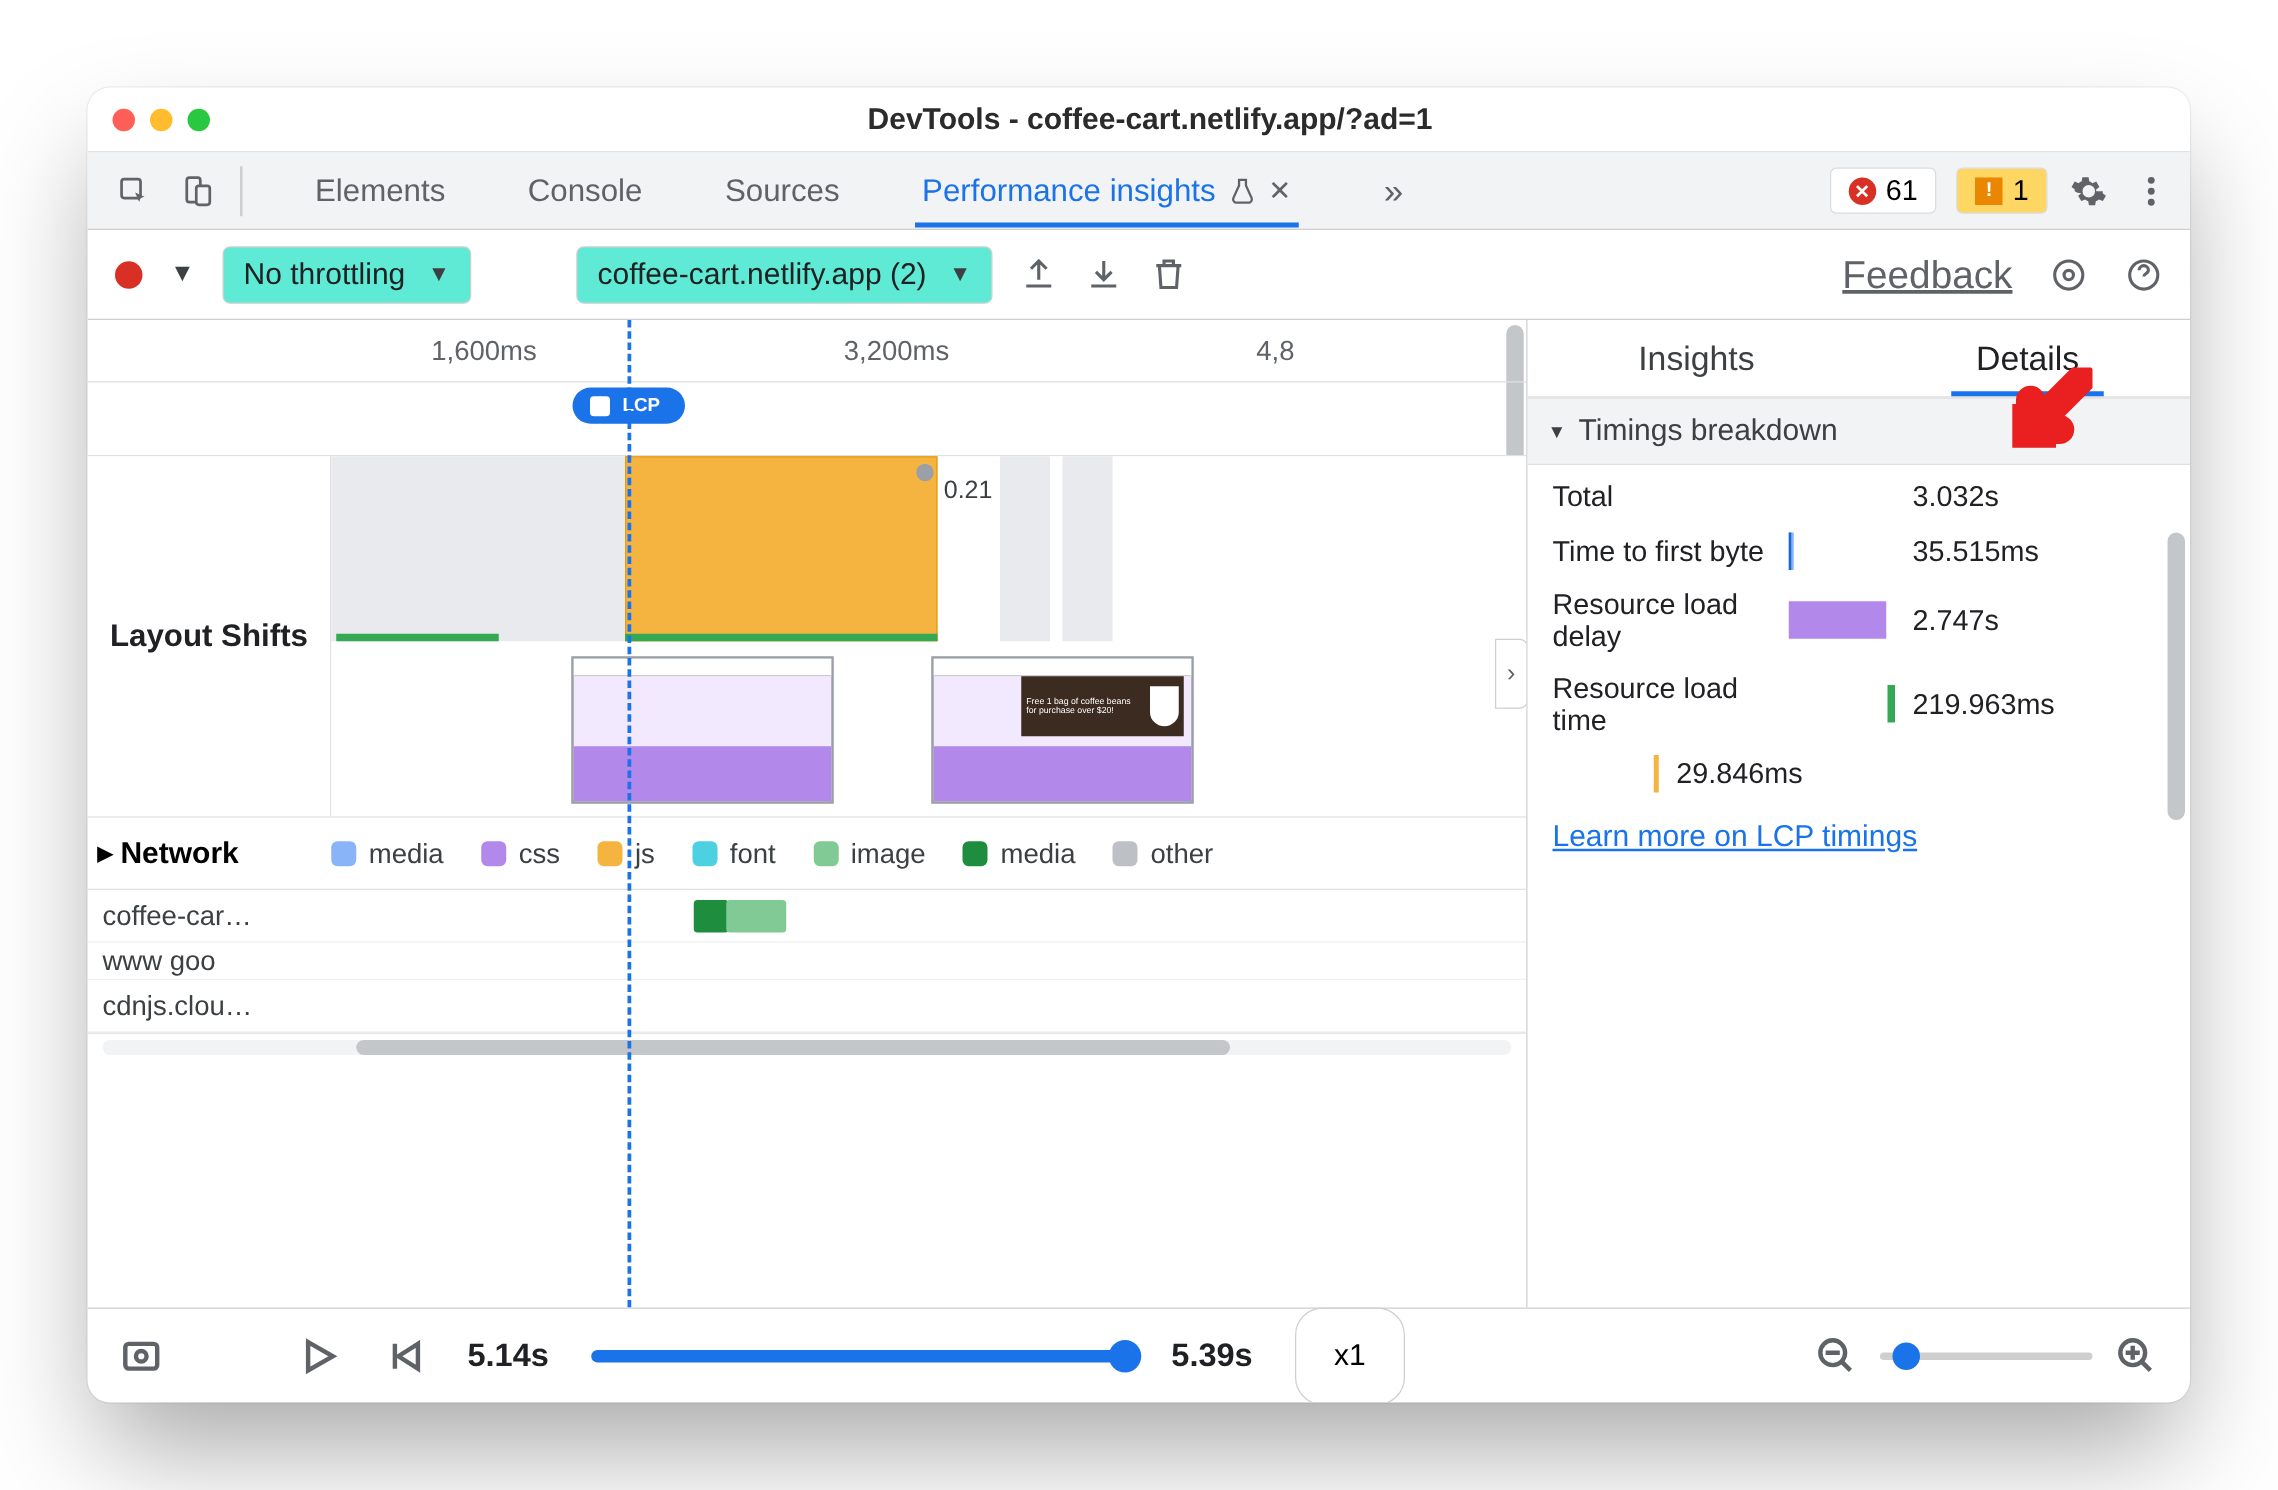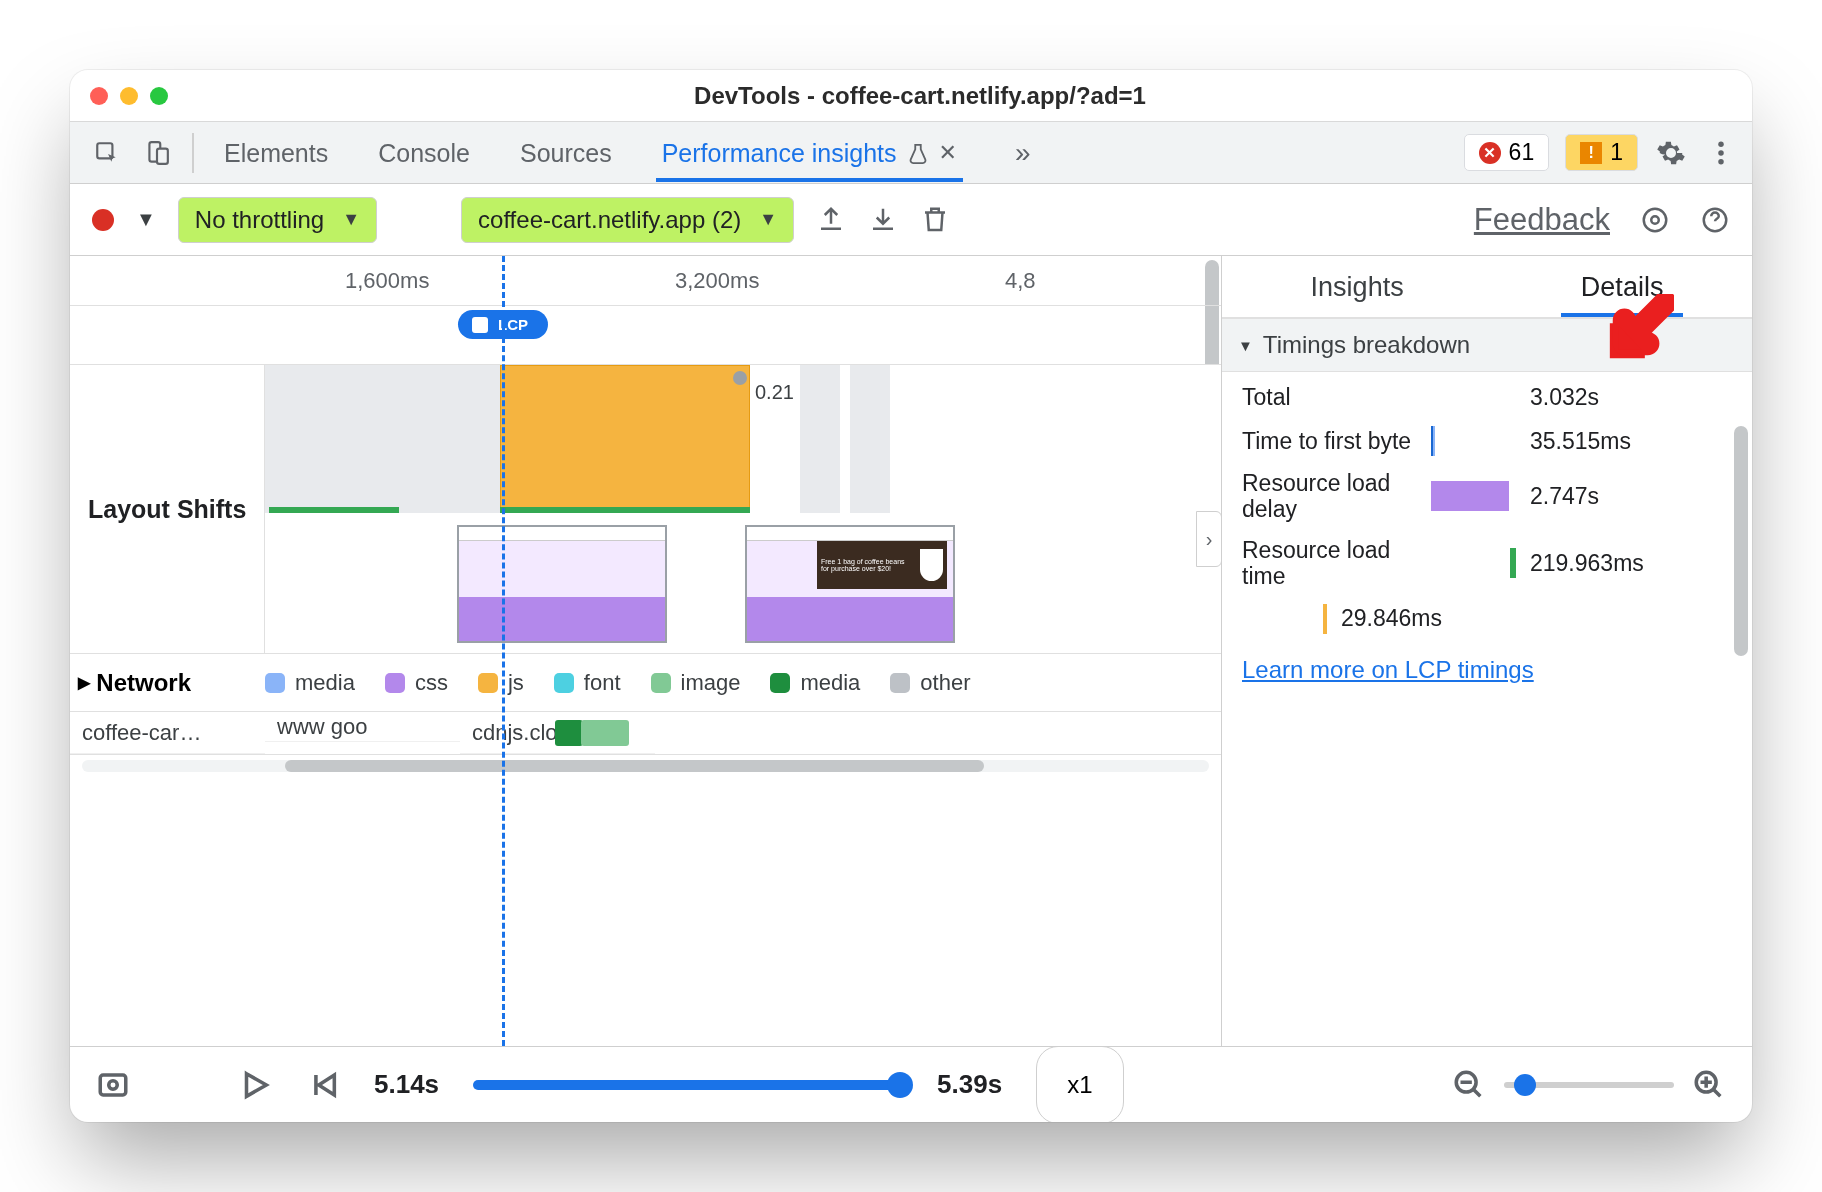--- a/index.html
+++ b/index.html
@@ -8,38 +8,38 @@
   .win-shadow { position: absolute; inset: 70px 70px 70px 70px; border-radius: 18px; box-shadow: 0 45px 90px -10px rgba(0,0,0,.35), 0 0 0 1px rgba(0,0,0,.06); background:#fff; overflow:hidden; }
   .titlebar { height: 52px; display:flex; align-items:center; padding:0 20px; border-bottom:1px solid #d9d9d9; }
   .traffic { display:flex; gap:12px; }
   .dot { width:18px; height:18px; border-radius:50%; }
   .dot.red{background:#ff5f57}.dot.yellow{background:#febc2e}.dot.green{background:#28c840}
   .title { flex:1; text-align:center; font-size:24px; font-weight:600; color:#2b2b2b; }
   
   .tabs-row { height:62px; display:flex; align-items:center; padding:0 14px; border-bottom:1px solid #cfcfcf; background:#f1f3f4; gap:4px;}
   .tabs-row .icon-btn { width:46px; height:46px; display:flex; align-items:center; justify-content:center; color:#606368; border-radius:4px; }
   .tabs-row .icon-btn svg{width:26px;height:26px;stroke:#606368;stroke-width:2;fill:none}
-  .tabs { display:flex; gap:38px; margin-left: 12px; font-size:25px; color:#5f6368; align-items:center; }
+  .tabs { display:flex; gap:54px; margin-left: 40px; font-size:25px; color:#5f6368; align-items:center; }
   .tab { padding:15px 6px 14px; cursor:pointer; display:flex; align-items:center; gap:10px; white-space:nowrap; }
   .tab.active { color:#1a73e8; border-bottom:4px solid #1a73e8; padding-bottom:10px;}
   .flask{display:inline-block;width:22px;height:22px;}
   .close-x{font-size:22px;color:#5f6368}
   .chev-more{font-size:28px;color:#5f6368;margin-left:14px}
   .tabs-right{margin-left:auto;display:flex;align-items:center;gap:16px;}
   .badge{display:flex;align-items:center;gap:8px;padding:4px 14px;border-radius:5px;border:1px solid #dadce0;font-size:23px;font-weight:500;background:#fff}
   .badge.err .circ{width:22px;height:22px;border-radius:50%;background:#d93025;color:#fff;display:flex;align-items:center;justify-content:center;font-size:15px;font-weight:700}
   .badge.warn{background:#fdd663}
   .badge.warn .sq{width:22px;height:22px;background:#ea8600;color:#fff;display:flex;align-items:center;justify-content:center;font-weight:700;font-size:16px}
   .gear,.kebab{width:34px;height:34px;display:flex;align-items:center;justify-content:center;color:#5f6368}
   .gear svg,.kebab svg{width:30px;height:30px;fill:#5f6368}
   
   .toolbar{height:72px;display:flex;align-items:center;gap:22px;padding:0 22px;border-bottom:1px solid #cfcfcf}
   .rec{width:22px;height:22px;border-radius:50%;background:#d93025}
   .caret-down{font-size:20px;color:#3c4043}
-  .select{display:flex;align-items:center;gap:18px;border:1px solid #cfcfcf;border-radius:6px;padding:8px 16px;font-size:24px;color:#202124;background:#bef264}
+  .select{display:flex;align-items:center;gap:18px;border:1px solid #cfcfcf;border-radius:6px;padding:8px 16px;font-size:24px;color:#202124;background:#5eead4}
   .select .arrow{font-size:18px;color:#3c4043}
   .tool-icon{width:30px;height:30px;color:#5f6368}
   .tool-icon svg{width:100%;height:100%;fill:none;stroke:#5f6368;stroke-width:2}
   .tool-right{margin-left:auto;display:flex;align-items:center;gap:30px}
   .feedback{font-size:31px;color:#5f6368;text-decoration:underline}
   
   .main{display:flex;height:calc(100% - 52px - 62px - 72px - 76px);position:relative}
   .timeline-col{flex:1;display:flex;flex-direction:column;position:relative;overflow:hidden;border-right:1px solid #cfcfcf}
   .side-col{width:530px;display:flex;flex-direction:column;overflow:hidden}
   
@@ -68,21 +68,21 @@
   .coffee-banner .cup{width:38px;height:32px;background:#fff;border-radius:0 0 18px 18px;margin-left:6px}
   
   .playhead{position:absolute;top:0;bottom:0;left:432px;border-left:3px dashed #1a73e8;pointer-events:none;z-index:5}
   
   .net-head{height:58px;display:flex;align-items:center;border-bottom:1px solid #e0e0e0}
   .net-title{width:195px;flex-shrink:0;font-size:24px;font-weight:700;display:flex;align-items:center;gap:6px;padding-left:8px}
   .net-title .tri{font-size:16px}
   .legend{flex:1;display:flex;gap:30px;align-items:center;font-size:22px;color:#3c4043}
   .lg{display:flex;align-items:center;gap:10px}
   .lg .sw{width:20px;height:20px;border-radius:5px}
-  .net-rows{display:flex;flex-direction:row}
+  .net-rows{display:flex;flex-direction:column}
   .net-row{height:42px;display:flex;align-items:center;font-size:22px;color:#3c4043;border-bottom:1px solid #f0f0f0}
   .net-row .nm{width:195px;flex-shrink:0;padding-left:12px;white-space:nowrap;overflow:hidden;text-overflow:ellipsis}
   .net-row .lane{flex:1;position:relative;height:100%}
   .lane .chunk{position:absolute;top:8px;height:26px;border-radius:3px}
   
   .hscroll{height:22px;border-top:1px solid #e0e0e0;display:flex;align-items:center;padding:0 12px}
   .hscroll .track{flex:1;height:12px;background:#f1f3f4;border-radius:6px;position:relative}
   .hscroll .thumb-s{position:absolute;left:18%;width:62%;height:12px;background:#c4c7c9;border-radius:6px}
   
   .expand-handle{position:absolute;right:-1px;top:255px;width:26px;height:56px;border:1px solid #cfcfcf;border-radius:0 6px 6px 0;background:#fff;display:flex;align-items:center;justify-content:center;color:#5f6368;font-size:20px;z-index:6}

